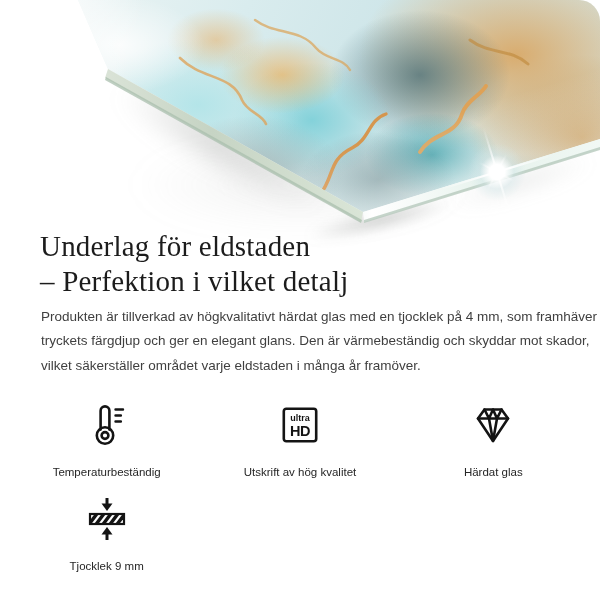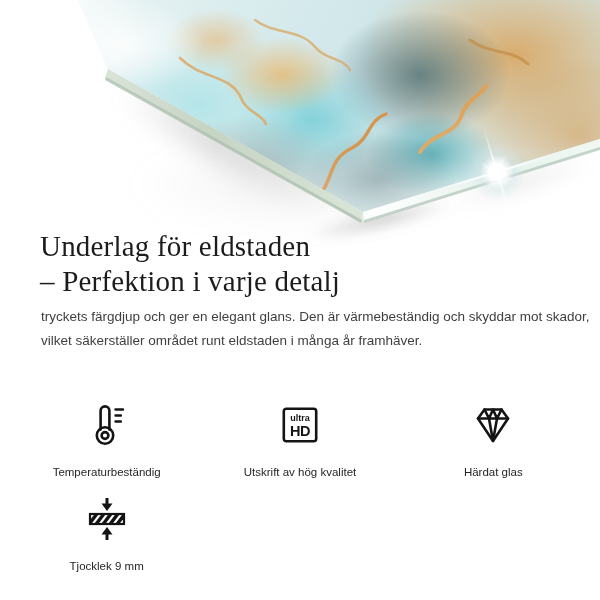--- a/index.html
+++ b/index.html
@@ -1,18 +1,19 @@
 <!DOCTYPE html>
 <html><head>
 <meta charset="utf-8">
 <style>
   html,body{margin:0;padding:0;background:#ffffff;}
   .stage{
     position:relative;width:600px;height:600px;background:#ffffff;overflow:hidden;
     font-family:"Liberation Sans","DejaVu Sans",sans-serif;
+    border-radius:21px;
   }
   
   .hero{position:absolute;left:0;top:0;width:600px;height:250px;}
   .shadow{position:absolute;border-radius:50%;}
   .shadow-wide{left:60px;top:120px;width:480px;height:130px;
     background:radial-gradient(ellipse closest-side,rgba(150,152,150,0.14),transparent 70%);
     filter:blur(14px);}
   .shadow-left{left:55px;top:110px;width:330px;height:70px;
     background:radial-gradient(ellipse closest-side,rgba(115,118,115,0.32),transparent 70%);
     transform:rotate(29deg);filter:blur(11px);}
@@ -130,26 +131,27 @@
       <div class="glow"></div>
       <div class="ray-h"></div>
       <div class="ray-v"></div>
       <div class="ray-d1"></div>
       <div class="ray-d2"></div>
     </div>
   </div>
 
   <h1 class="page-title">
     <span>Underlag för eldstaden</span>
-    <span>– Perfektion i varje detalj</span>
+    <span>– Perfektion i vilket detalj</span>
   </h1>
 
   <div class="description">
+    <div>Produkten är tillverkad av högkvalitativt härdat glas med en tjocklek på 4 mm, som framhäver</div>
     <div>tryckets färgdjup och ger en elegant glans. Den är värmebeständig och skyddar mot skador,</div>
-    <div>vilket säkerställer området runt eldstaden i många år framhäver.</div>
+    <div>vilket säkerställer området varje eldstaden i många år framöver.</div>
   </div>
 
   <div class="features">
 
     <div class="feature">
       <div class="icon-box">
         <svg class="ic" width="48" height="46" viewBox="0 0 48 46">
           <circle cx="22" cy="33.5" r="8.2"></circle>
           <circle cx="22" cy="33.5" r="3.4"></circle>
           <path d="M17.6,27.6 V8.8 a4.4,4.4 0 0 1 8.8,0 V27.6"></path>

